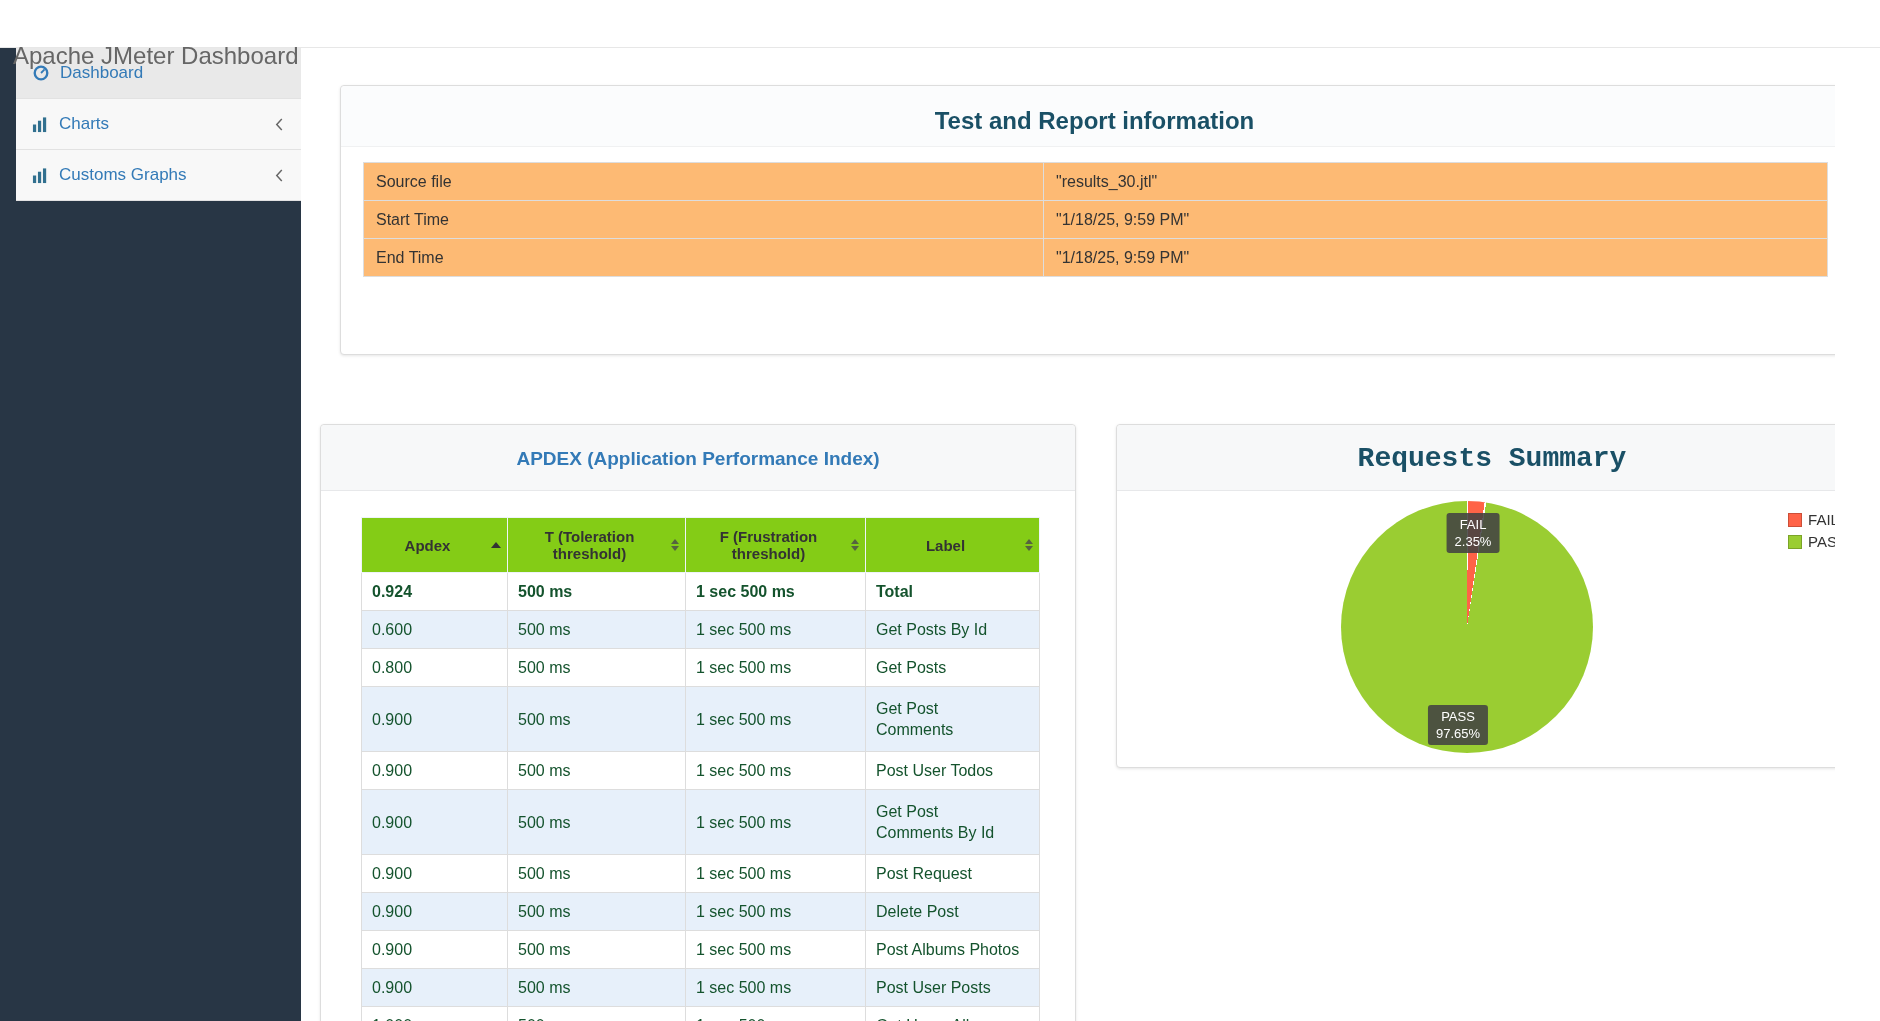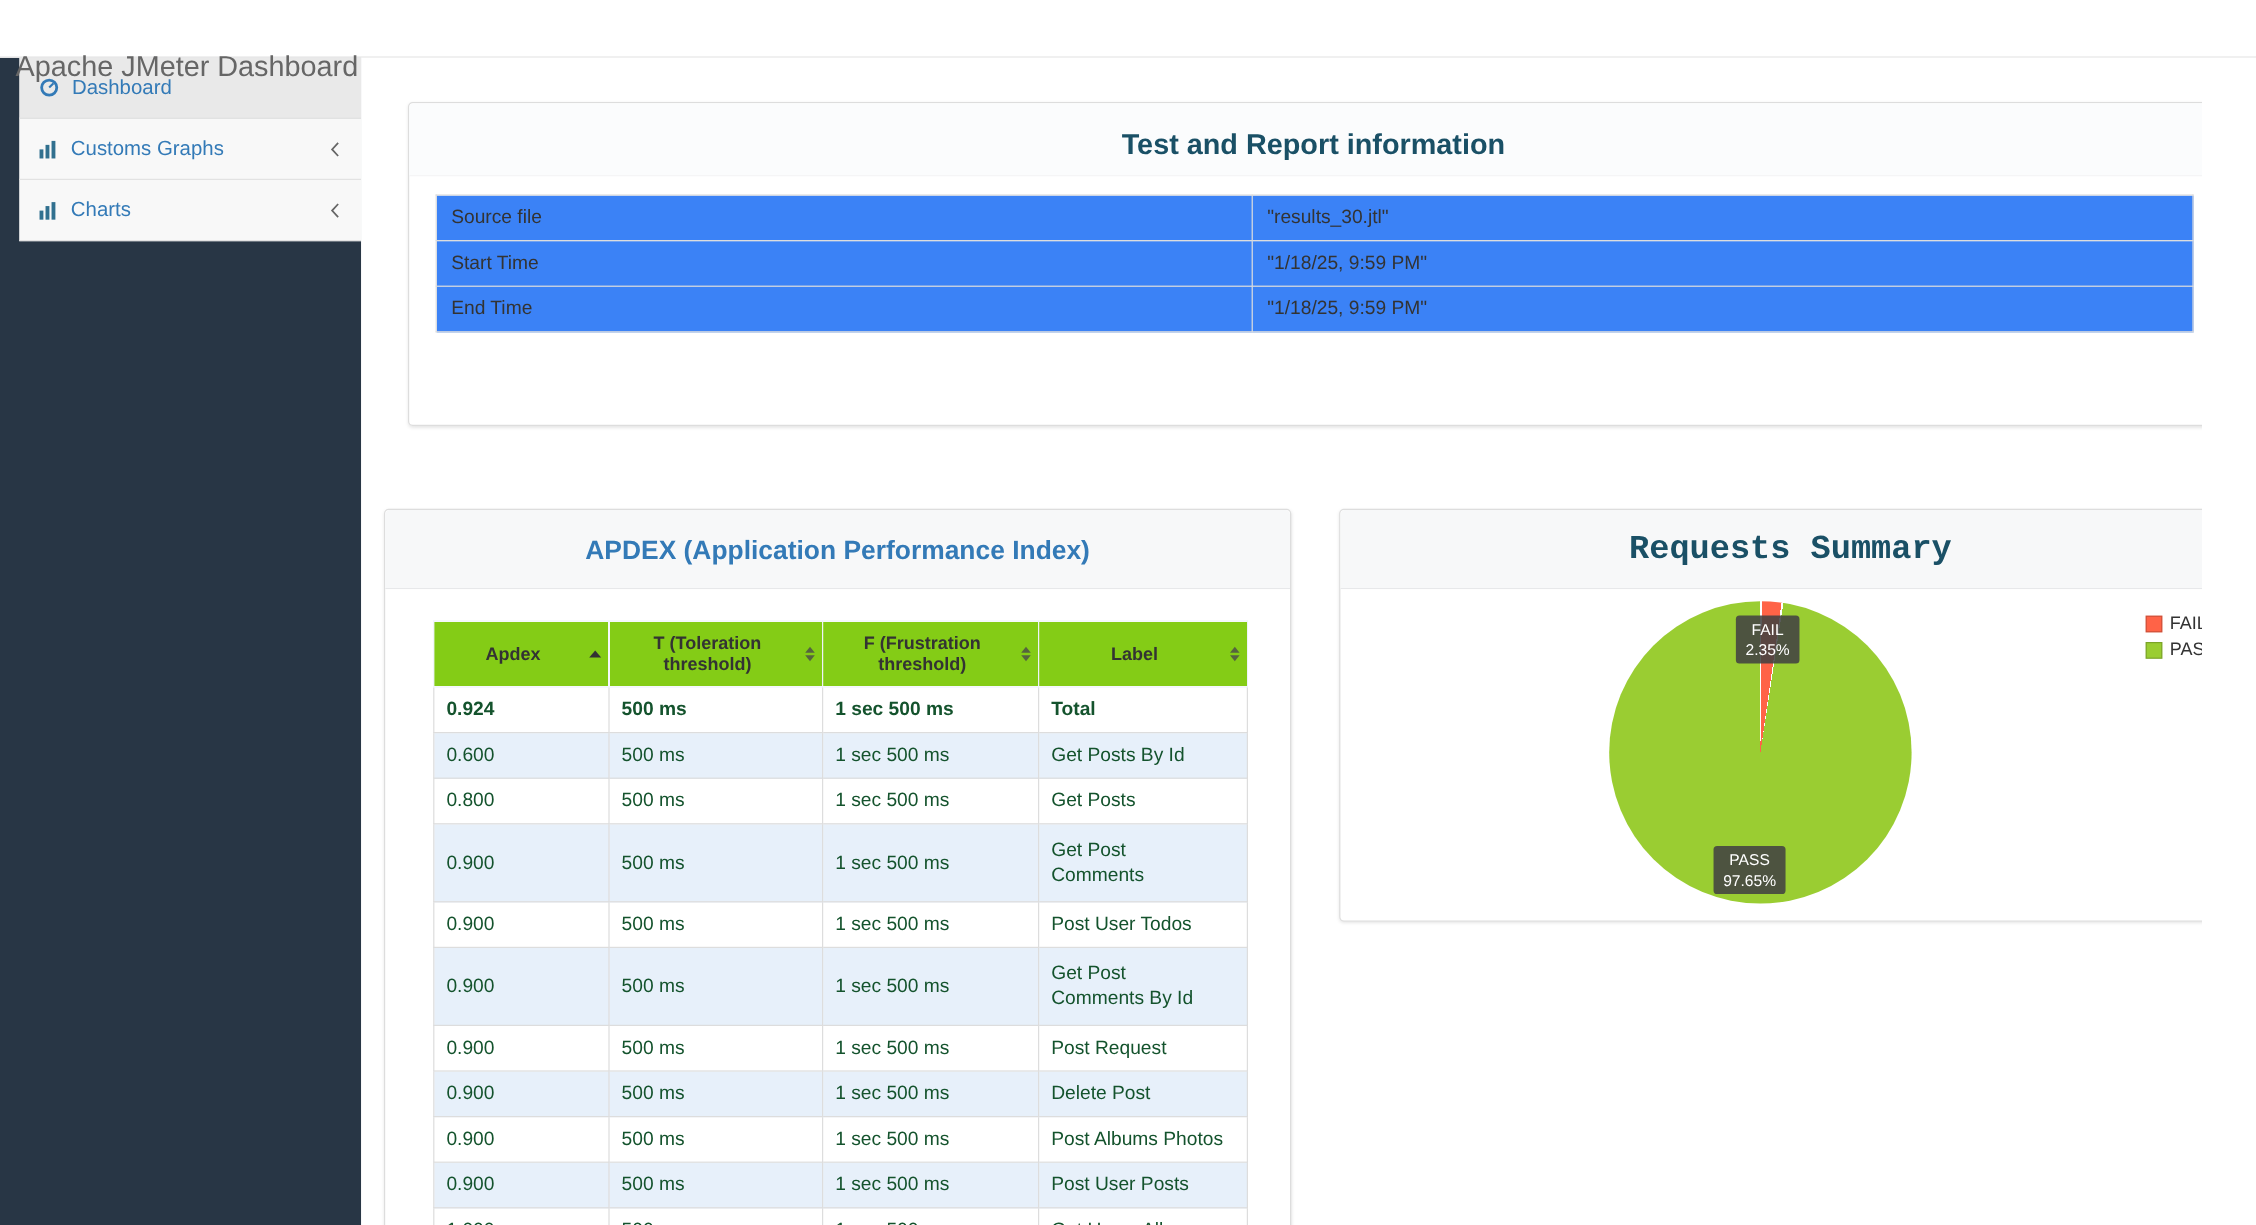--- a/index.html
+++ b/index.html
@@ -38,32 +38,32 @@
   .card {
     position: absolute; background: #fff; border: 1px solid #ddd;
     border-radius: 4px; box-shadow: 0 1px 3px rgba(0,0,0,.10);
   }
   .card-heading {
     text-align: center; font-weight: bold;
     background: #f7f8f9; border-bottom: 1px solid #e7e8ea;
     border-radius: 4px 4px 0 0;
   }
   .heading-test { padding: 21px 10px 11px; font-size: 24px; line-height: 28px; color: #1a5066; background:#fbfcfd; border-bottom-color:#f0f1f2; }
-  .heading-apdex { padding: 19px 10px 16px; font-size: 22px; line-height: 30px; color: #337ab7; }
+  .heading-apdex { padding: 19px 10px 16px; font-size: 19px; line-height: 30px; color: #337ab7; }
   .heading-requests { padding: 19px 10px 16px; font-size: 28px; line-height: 30px; color: #1a5066; font-family: Liberation Mono, monospace; }
 
   .card-test { left: 39px; top: 37px; width: 1509px; height: 270px; }
   .card-apdex { left: 19px; top: 376px; width: 756px; height: 660px; }
   .card-requests { left: 815px; top: 376px; width: 752px; height: 344px; }
 
   
   .info-table { border-collapse: collapse; margin: 15px 22px 0; width: 1465px; table-layout: fixed; }
   .info-table td {
     border: 1px solid #ddd; padding: 8px 12px;
-    font-size: 16px; line-height: 21px; color: #333; background: #3b82f6;
+    font-size: 16px; line-height: 21px; color: #333; background: #fdba74;
   }
   .info-table td.info-label { width: 680px; }
 
   
   .apdex-table { border-collapse: collapse; margin: 26px 38px 0 40px; width: 678px; table-layout: fixed; }
   .apdex-table th {
     background: #84cc16; border: 1px solid #eef3fa; color: #333;
     font-size: 15px; font-weight: bold; text-align: center; vertical-align: middle;
     height: 55px; padding: 6px 22px 6px 8px; position: relative; cursor: pointer;
   }
@@ -122,36 +122,36 @@
         <span class="nav-label">Dashboard</span>
       </div>
       <div class="nav-item">
         <span class="nav-icon">
           <svg viewBox="0 0 18 18" width="17" height="17">
             <rect x="1" y="9" width="3.4" height="8" fill="#31708f"></rect>
             <rect x="6.3" y="5" width="3.4" height="12" fill="#31708f"></rect>
             <rect x="11.6" y="1.5" width="3.4" height="15.5" fill="#31708f"></rect>
           </svg>
         </span>
-        <span class="nav-label">Customs Graphs</span>
+        <span class="nav-label">Charts</span>
         <span class="chevron">
           <svg viewBox="0 0 12 16" width="11" height="15">
             <path d="M8.5 2 3 8l5.5 6" fill="none" stroke="#666" stroke-width="1.6"></path>
           </svg>
         </span>
       </div>
       <div class="nav-item">
         <span class="nav-icon">
           <svg viewBox="0 0 18 18" width="17" height="17">
             <rect x="1" y="9" width="3.4" height="8" fill="#31708f"></rect>
             <rect x="6.3" y="5" width="3.4" height="12" fill="#31708f"></rect>
             <rect x="11.6" y="1.5" width="3.4" height="15.5" fill="#31708f"></rect>
           </svg>
         </span>
-        <span class="nav-label">Charts</span>
+        <span class="nav-label">Customs Graphs</span>
         <span class="chevron">
           <svg viewBox="0 0 12 16" width="11" height="15">
             <path d="M8.5 2 3 8l5.5 6" fill="none" stroke="#666" stroke-width="1.6"></path>
           </svg>
         </span>
       </div>
     </nav>
 </aside>
 
 <main class="main">

